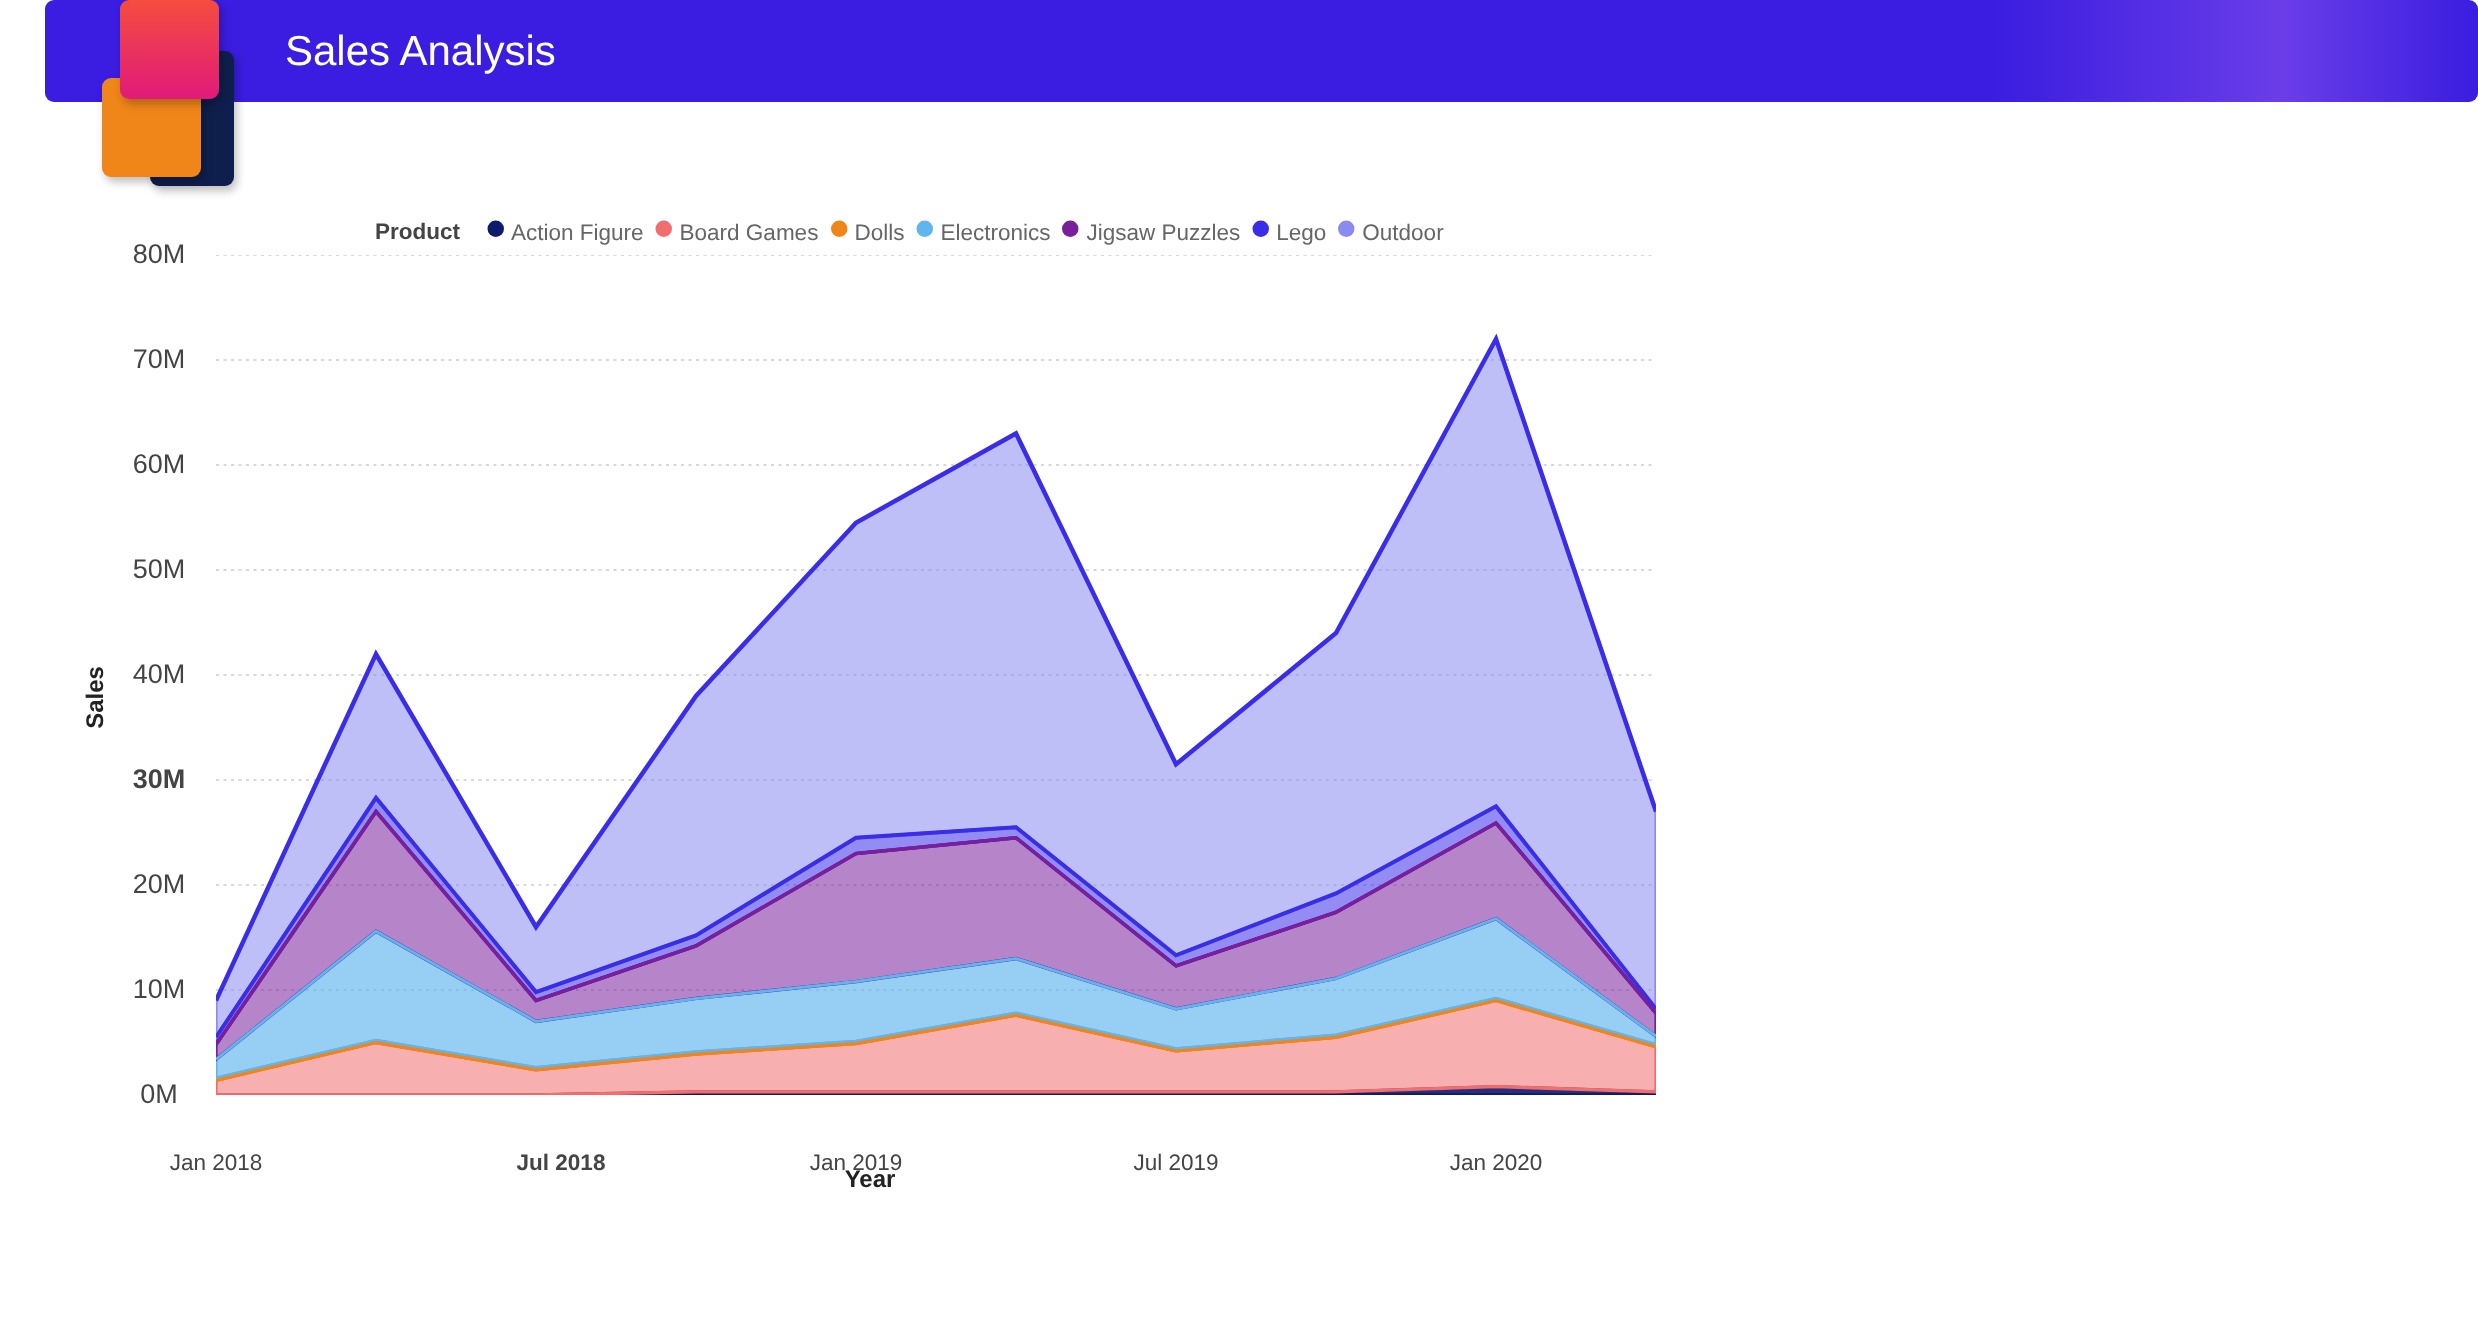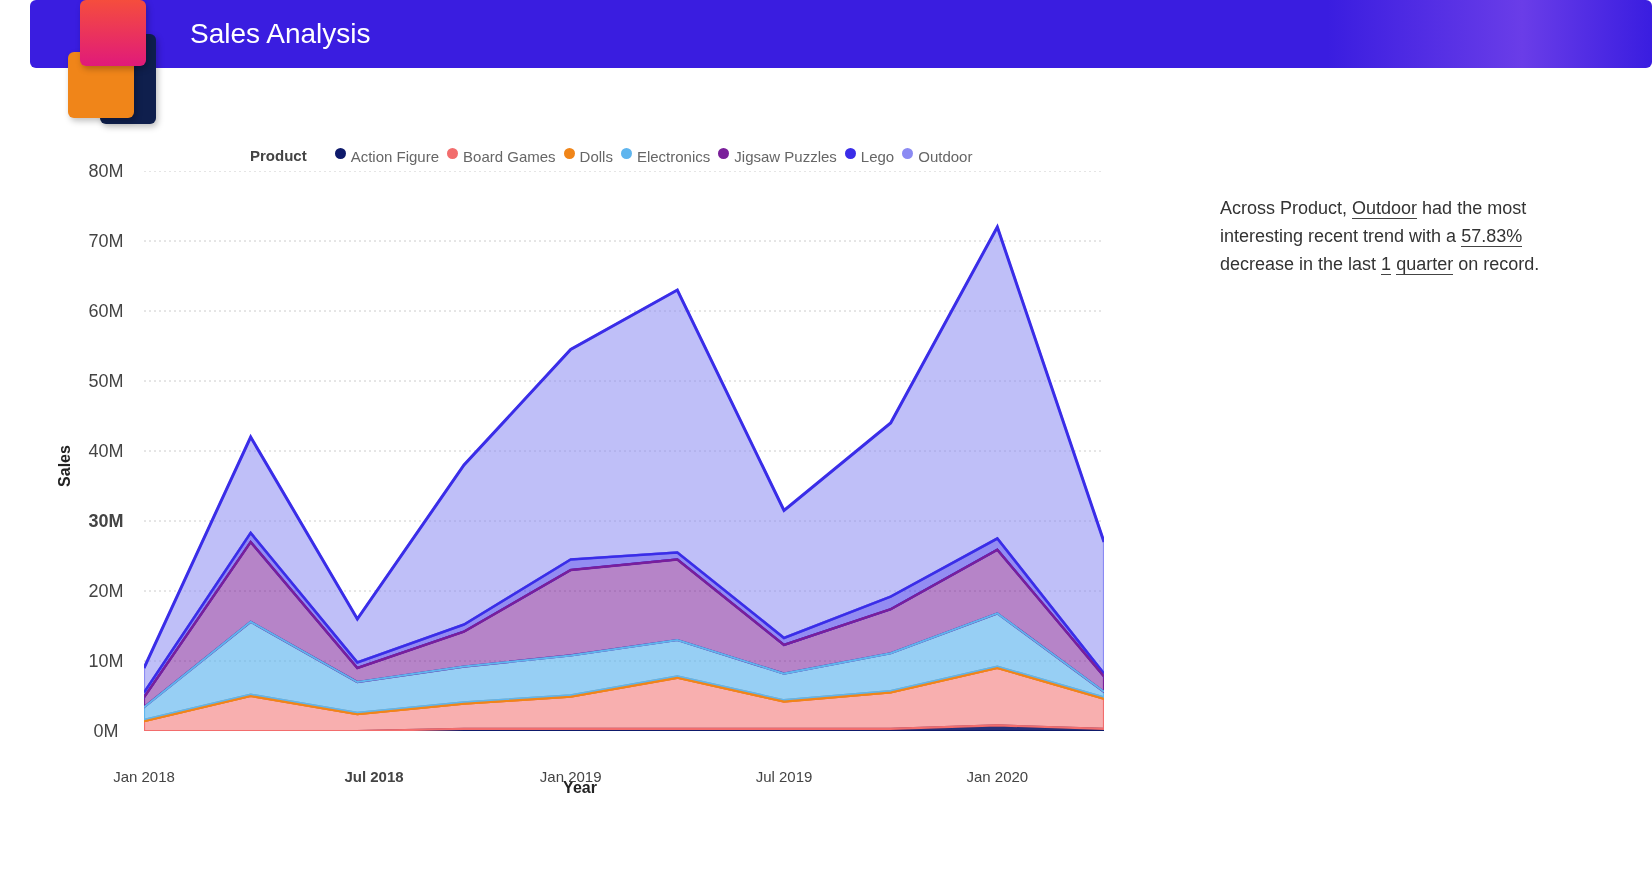--- a/index.html
+++ b/index.html
@@ -40,21 +40,21 @@
   .logo-stack .orange { background:#f08519; left:28px; top:52px; }
   .logo-stack .pink { background: linear-gradient(180deg,#f54d3d,#e01a7a); left:40px; top:0; }
   .content {
     position: absolute;
     left: 50px; top: 145px; right: 40px; bottom: 20px;
     display: flex;
   }
   .chart-pane { flex: 0 0 1130px; position: relative; }
   .side-pane { flex: 1; padding-left: 40px; padding-top: 50px; }
   .chart-title { font-size: 24px; color:#3b3b3b; font-weight:400; margin-bottom: 14px; }
-  .legend-row { display:flex; align-items:center; gap:20px; font-size:15px; color:#666; margin-left:200px; margin-bottom:6px;}
+  .legend-row { display:flex; align-items:center; gap:10px; font-size:15px; color:#666; margin-left:200px; margin-bottom:6px;}
   .legend-label { font-weight:700; color:#444; margin-right:8px; }
   .lg { display:inline-flex; align-items:flex-start; gap:5px; margin-right:8px; }
   .dot { width:11px; height:11px; border-radius:50%; display:inline-block; }
   .plot-wrap { position:relative; width:1060px; height:590px; }
   .ylab { position:absolute; left:-6px; top:50%; transform: translateY(-50%) rotate(-90deg); font-size:16px; color:#222; font-weight:600;}
   .xlab { position:absolute; bottom:-36px; left:50%; transform:translateX(-50%); font-size:16px; color:#222; font-weight:600;text-align:right;}
   .y-tick { position:absolute; left:26px; font-size:18px; color:#444; transform:translateY(-50%); width:60px; text-align:center;}
   .x-tick { position:absolute; bottom:-24px; font-size:15px; color:#444; transform:translateX(-50%); white-space:nowrap;}
   .plot-svg { position:absolute; left:94px; top:0; }
   .side-title { font-size:26px; font-weight:700; color:#0f2f8a; margin-bottom:28px;}
@@ -141,17 +141,14 @@
           <path d="M0,497 L106.66666666666667,266 L213.33333333333334,448 L320,294 L426.6666666666667,178.5 L533.3333333333334,119 L640,339.5 L746.6666666666667,252 L853.3333333333334,56 L960,371 L960,502.6 L853.3333333333334,367.5 L746.6666666666667,425.6 L640,466.9 L533.3333333333334,381.5 L426.6666666666667,388.5 L320,453.6 L213.33333333333334,491.4 L106.66666666666667,361.9 L0,521.5 Z" fill="#8b8af3" fill-opacity="0.55" stroke="#8b8af3" stroke-width="2.2"></path>
           <path d="M0,497 L106.66666666666667,266 L213.33333333333334,448 L320,294 L426.6666666666667,178.5 L533.3333333333334,119 L640,339.5 L746.6666666666667,252 L853.3333333333334,56 L960,371" fill="none" stroke="#3a2de8" stroke-width="3"></path>
           <path d="M0,521.5 L106.66666666666667,361.9 L213.33333333333334,491.4 L320,453.6 L426.6666666666667,388.5 L533.3333333333334,381.5 L640,466.9 L746.6666666666667,425.6 L853.3333333333334,367.5 L960,502.6" fill="none" stroke="#3a2de8" stroke-width="2.6"></path>
           <path d="M0,526.4 L106.66666666666667,371 L213.33333333333334,497 L320,460.6 L426.6666666666667,399 L533.3333333333334,388.5 L640,473.9 L746.6666666666667,438.2 L853.3333333333334,378.70000000000005 L960,505.4" fill="none" stroke="#7a1f9a" stroke-width="2.4"></path>
           <path d="M0,536.2 L106.66666666666667,450.8 L213.33333333333334,511 L320,495.6 L426.6666666666667,484.4 L533.3333333333334,469 L640,502.6 L746.6666666666667,482.3 L853.3333333333334,442.4 L960,520.8" fill="none" stroke="#5fb5ee" stroke-width="2"></path>
           <path d="M0,550.2 L106.66666666666667,525 L213.33333333333334,543.2 L320,532.7 L426.6666666666667,525.7 L533.3333333333334,506.8 L640,530.6 L746.6666666666667,521.5 L853.3333333333334,497 L960,527.8" fill="none" stroke="#f08519" stroke-width="2"></path>
         </svg>
     </div>
   </div>
   <div class="side-pane">
-    <div class="side-body">
-      <span>Across Product, </span><span class="ul">Outdoor</span><span> had the most interesting recent trend with a </span><span class="ul">57.83%</span><span> decrease in the last </span><span class="ul">1</span><span> </span><span class="ul">quarter</span><span> on record.</span>
-    </div>
   </div>
 </div>
 
 </body></html>

